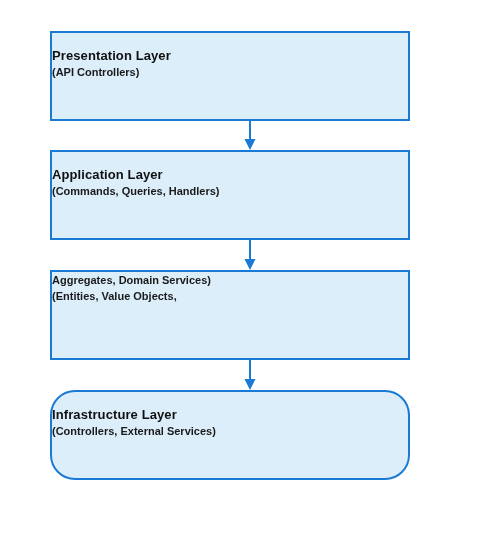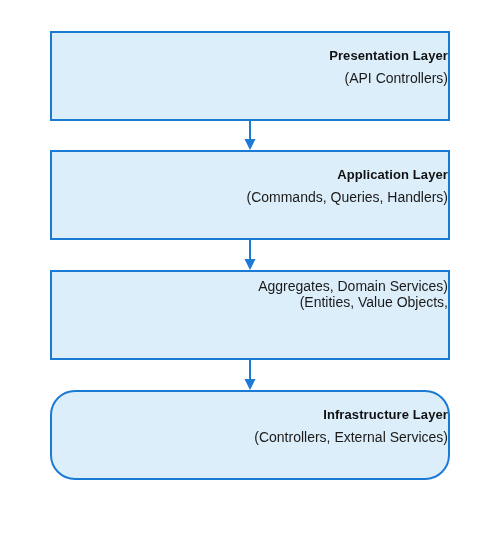--- a/index.html
+++ b/index.html
@@ -14,39 +14,38 @@
     overflow: hidden;
   }
   #diagram {
     position: relative;
     width: 500px;
     height: 550px;
   }
   .layer-box {
     position: absolute;
     left: 50px;
-    width: 400px;
+    width: 360px;
     height: 90px;
     box-sizing: border-box;
     background: #ddeefb;
     border: 2px solid #1a7ad4;
-    text-align: right;
+    text-align: left;
   }
   .layer-title {
     margin-top: 15px;
     font-size: 13px;
     font-weight: bold;
     color: #111111;
     line-height: 16px;
     letter-spacing: 0.1px;
   }
   .layer-subtitle {
-    margin-top: 6px;
-    font-size: 14px;
-    font-weight: normal;
+    font-size: 11px;
+    font-weight: bold;
     color: #1a1a1a;
     line-height: 16px;
   }
   .subtitle-line {
     display: block;
   }
   .connector {
     position: absolute;
     left: 0;
     width: 500px;
@@ -68,21 +67,21 @@
     </div>
   </div>
 
   <div class="connector" style="top:120px;">
     <svg width="500" height="30" viewBox="0 0 500 30" xmlns="http://www.w3.org/2000/svg">
       <line x1="250" y1="0" x2="250" y2="21" stroke="#1a7ad4" stroke-width="2"></line>
       <polygon points="244.5,19 255.5,19 250,30" fill="#1a7ad4"></polygon>
     </svg>
   </div>
 
-  <div class="layer-box" style="top:150px;padding-left:46px;">
+  <div class="layer-box" style="top:150px;">
     <div class="layer-title">Application Layer</div>
     <div class="layer-subtitle">
       <span class="subtitle-line">(Commands, Queries, Handlers)</span>
     </div>
   </div>
 
   <div class="connector" style="top:240px;">
     <svg width="500" height="30" viewBox="0 0 500 30" xmlns="http://www.w3.org/2000/svg">
       <line x1="250" y1="0" x2="250" y2="21" stroke="#1a7ad4" stroke-width="2"></line>
       <polygon points="244.5,19 255.5,19 250,30" fill="#1a7ad4"></polygon>

